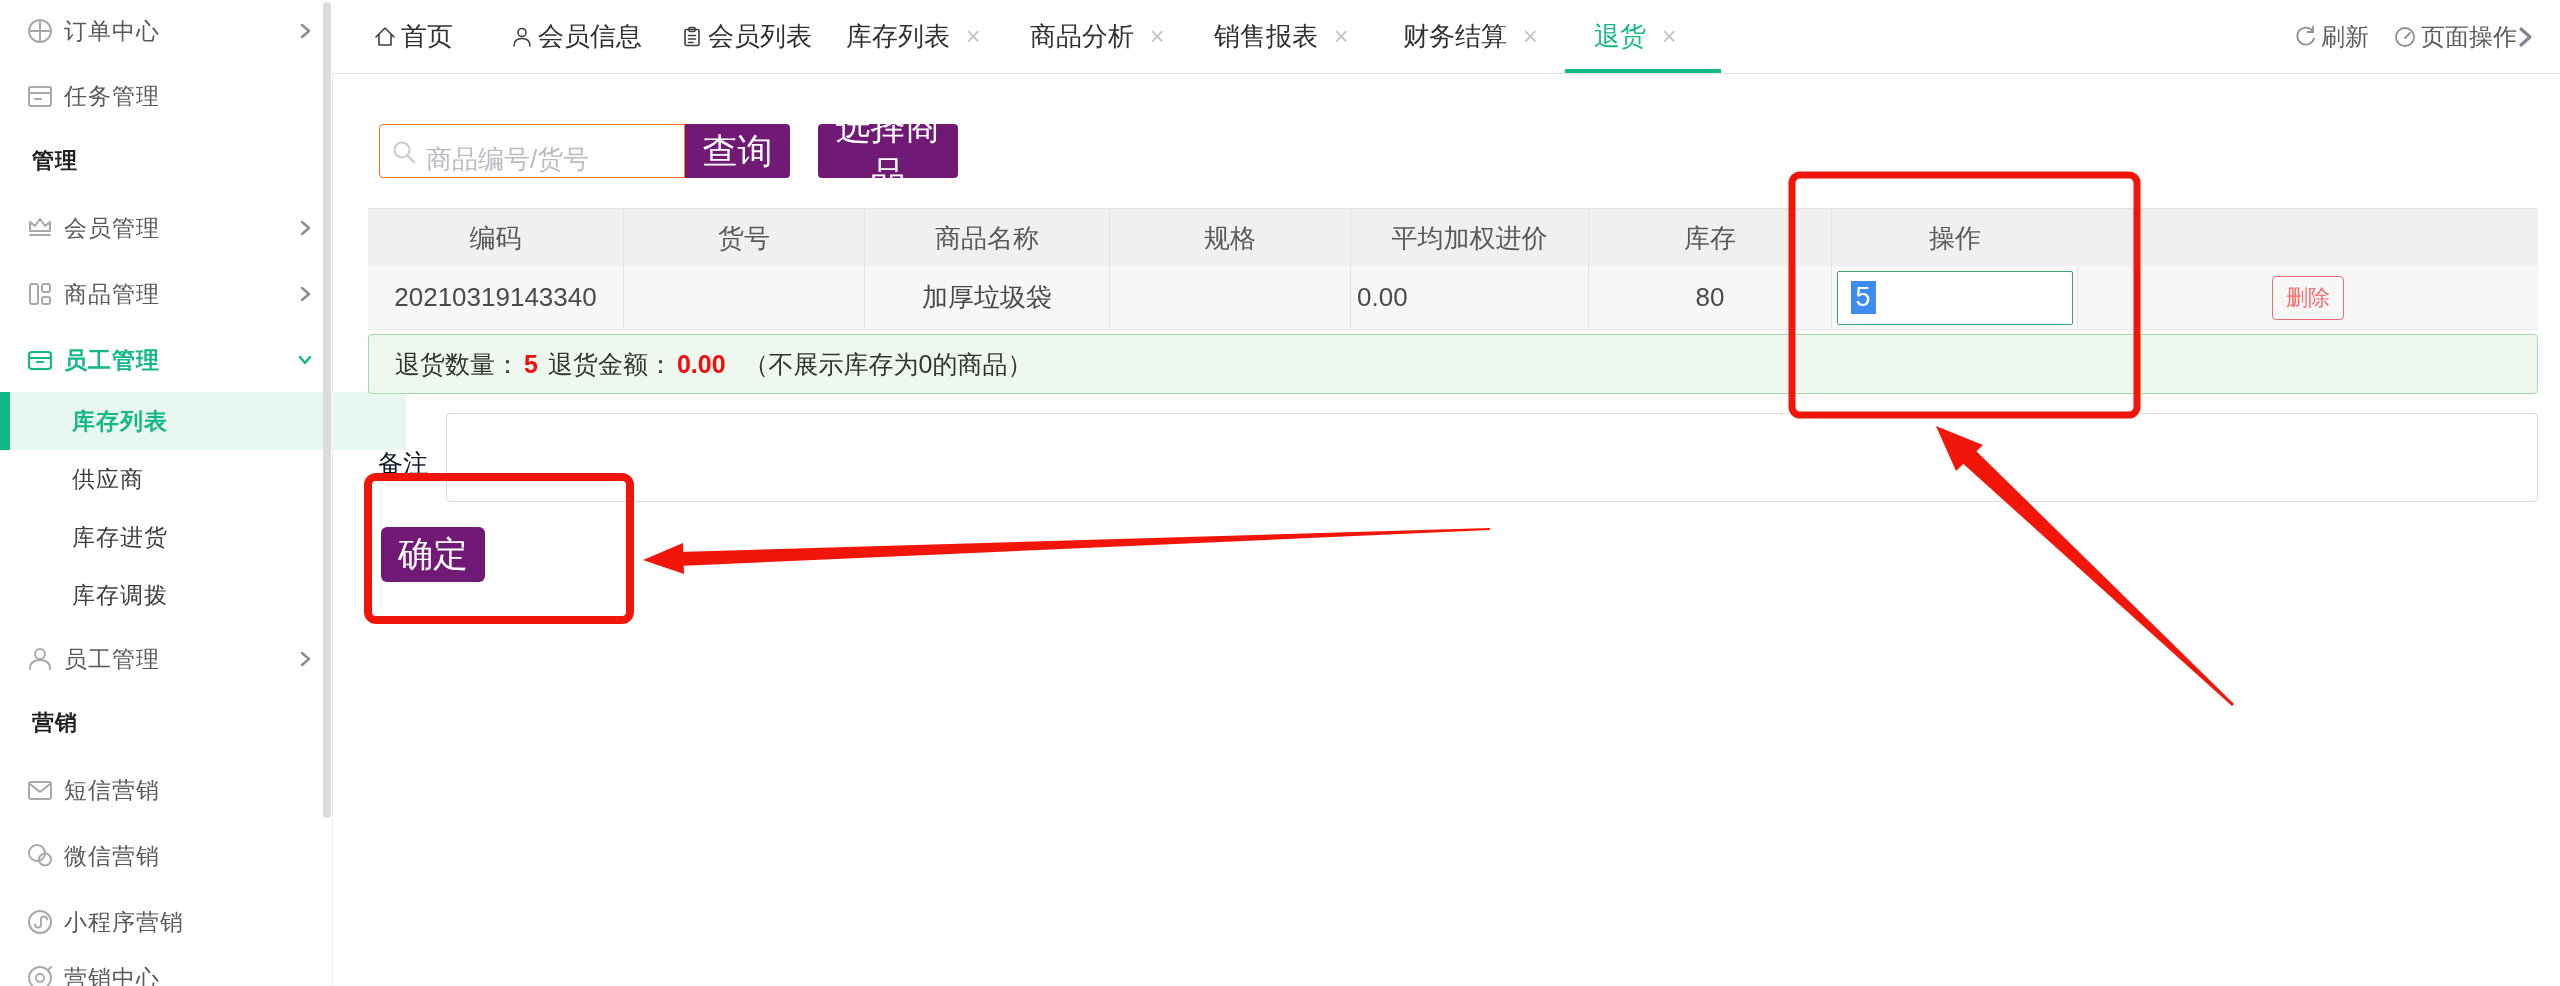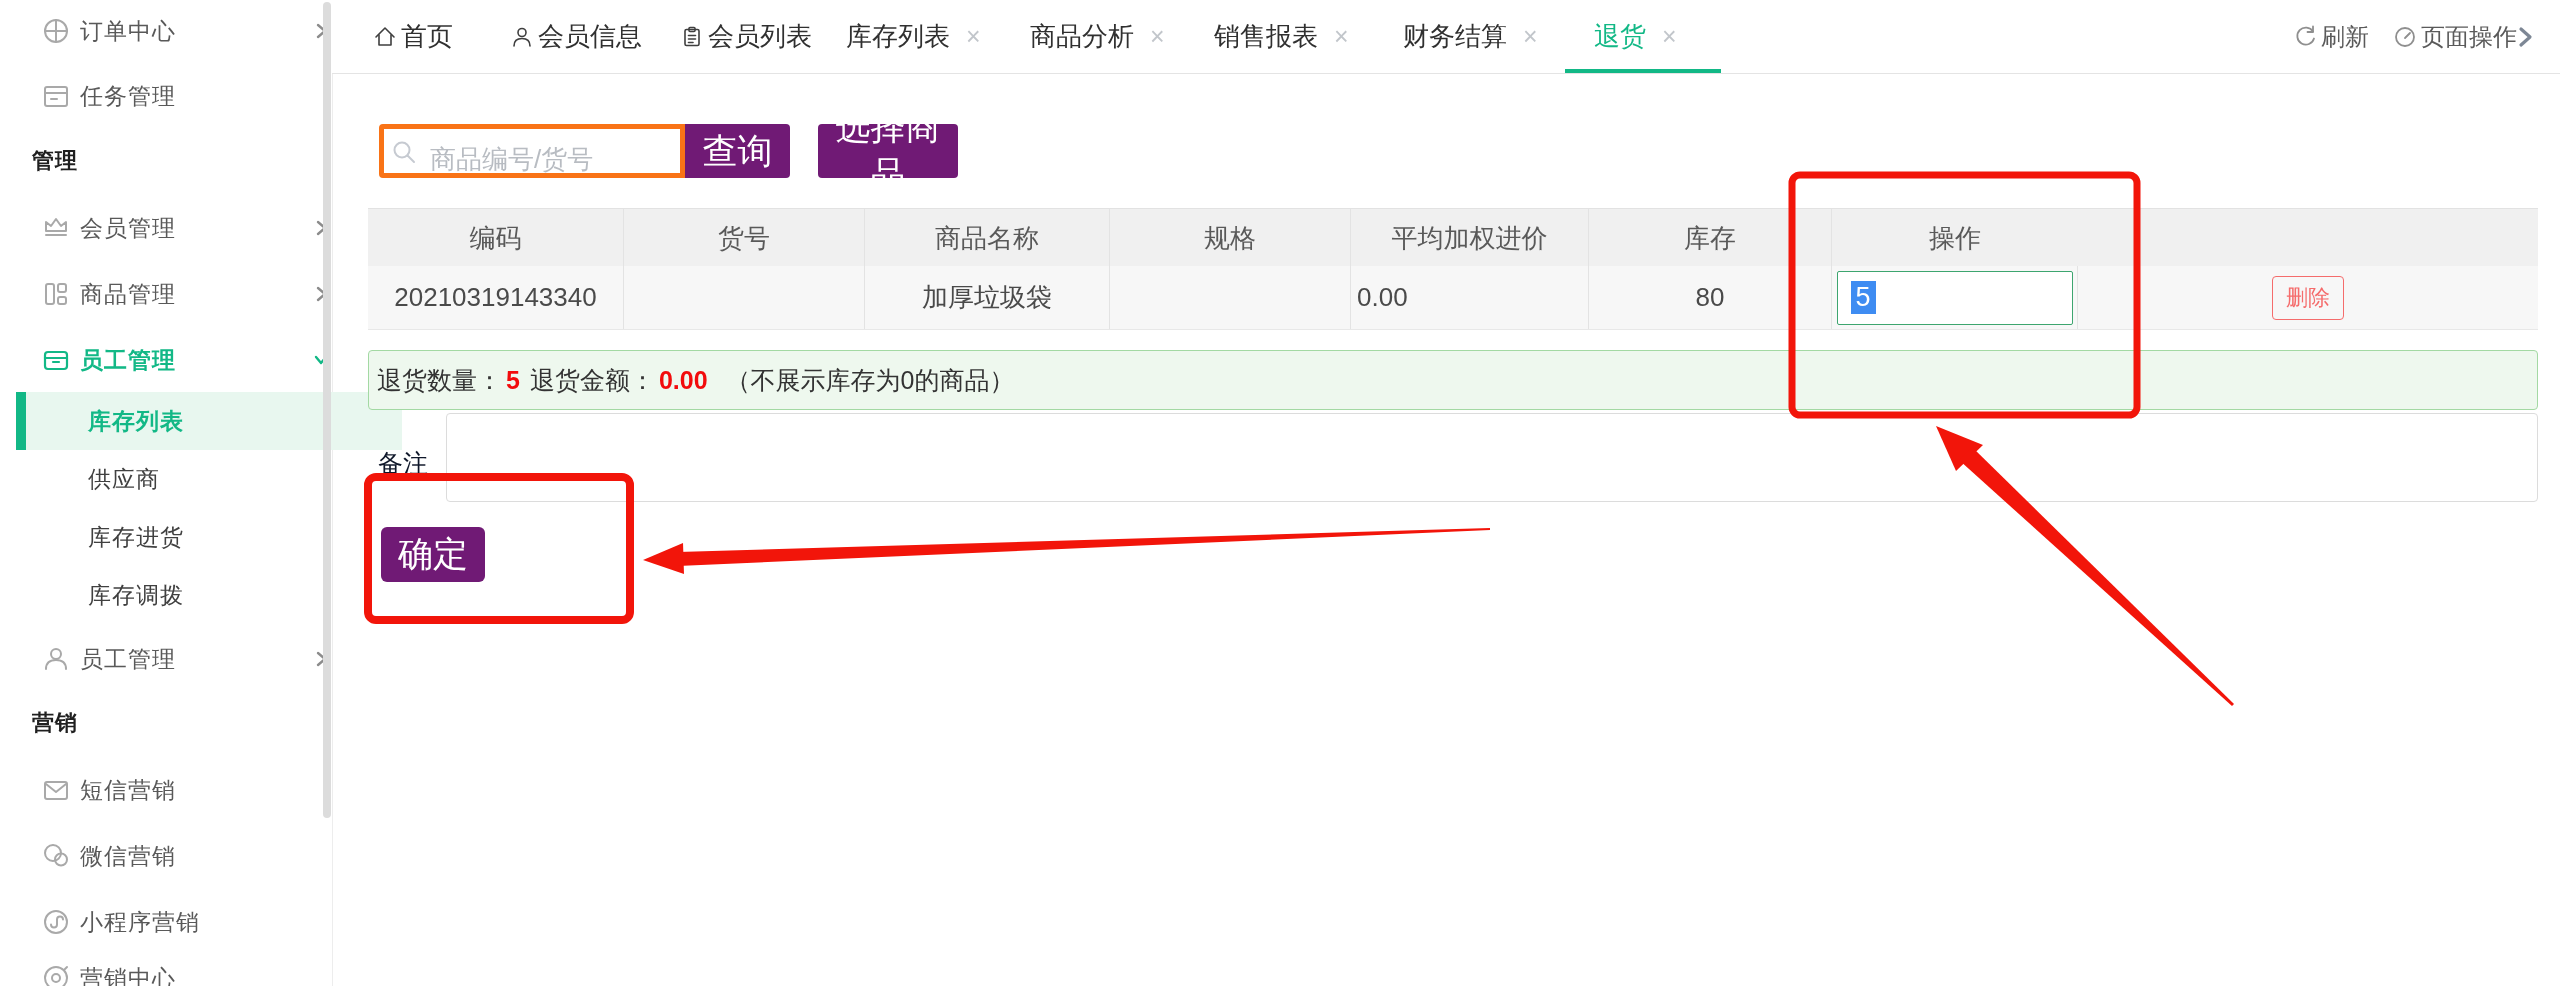--- a/index.html
+++ b/index.html
@@ -3,21 +3,21 @@
 <meta charset="utf-8">
 <style>
   html,body{margin:0;padding:0;}
   body{
     width:2560px;height:986px;position:relative;overflow:hidden;
     background:#fff;font-family:"Liberation Sans","DejaVu Sans",sans-serif;
     color:#404040;
   }
   
   .sidebar{position:absolute;left:0;top:0;width:332px;height:986px;background:#fff;border-right:1px solid #ededed;}
-  .srow{position:absolute;left:16px;width:386px;height:58px;display:flex;align-items:center;cursor:pointer;}
+  .srow{position:absolute;left:0;width:386px;height:58px;display:flex;align-items:center;cursor:pointer;padding-left:20px;}
   .srow .sicon{position:absolute;left:26px;width:28px;height:28px;display:flex;align-items:center;justify-content:center;}
   .srow .slabel{position:absolute;left:64px;font-size:23px;color:#595959;letter-spacing:1px;}
   .srow .schev{position:absolute;left:296px;width:18px;height:18px;}
   .sgroup{position:absolute;left:32px;height:58px;display:flex;align-items:center;font-size:22px;font-weight:bold;color:#1f1f1f;letter-spacing:1px;}
   .srow.green .slabel{color:#12b886;font-weight:bold;}
   .ssub .slabel{left:72px;color:#404040;}
   .ssub.active{background:#e8f7ef;}
   .ssub.active .slabel{color:#12b886;font-weight:bold;}
   .active-bar{position:absolute;left:0;top:0;width:10px;height:58px;background:#12b886;}
   .sscroll{position:absolute;left:323px;top:2px;width:8px;height:816px;background:#dcdcdc;border-radius:4px;}
@@ -28,37 +28,37 @@
   
   .topbar{position:absolute;left:332px;top:0;width:2228px;height:73px;background:#fff;border-bottom:1px solid #e4e4e4;}
   .tab{position:absolute;top:0;height:73px;display:flex;align-items:center;cursor:pointer;font-size:26px;color:#303030;}
   .tab .ticon{margin-right:4px;display:flex;}
   .tab .tclose{margin-left:16px;font-size:25px;color:#c2c6cb;line-height:1;}
   .tab.active{color:#12b886;}
   .tab-underline{position:absolute;left:1233px;top:69px;width:156px;height:4px;background:#12b886;}
   .topctl{position:absolute;top:0;height:73px;display:flex;align-items:center;font-size:24px;color:#5a5a5a;cursor:pointer;}
   svg.cicon{stroke:#8f8f8f;fill:none;stroke-width:1.8;stroke-linecap:round;stroke-linejoin:round;}
   
-  .search-box{position:absolute;left:379px;top:124px;width:306px;height:54px;box-sizing:border-box;border:5px solid #f97316;border-radius:4px 0 0 4px;padding:16px 10px 0 46px;font-size:26px;color:#404040;outline:none;font-family:inherit;}
+  .search-box{position:absolute;left:379px;top:124px;width:306px;height:54px;box-sizing:border-box;border:1px solid #f97316;border-radius:4px 0 0 4px;padding:16px 10px 0 46px;font-size:26px;color:#404040;outline:none;font-family:inherit;}
   .search-box::placeholder{color:#b8bcc2;}
   .mag{position:absolute;left:391px;top:139px;}
   .btn-green{position:absolute;box-sizing:border-box;background:#701a75;color:#fff;border:none;font-size:35px;font-family:inherit;cursor:pointer;display:flex;align-items:center;justify-content:center;}
   
   .tgrid{position:absolute;left:368px;width:2170px;display:grid;grid-template-columns:256px 241px 245px 241px 238px 243px 246px 460px;box-sizing:border-box;}
   .thead{top:208px;height:60px;background:#f0f0f0;border-top:1px solid #e2e2e2;border-bottom:1px solid #e2e2e2;}
   .trow{top:266px;height:64px;background:#f7f7f7;border-bottom:1px solid #e8e8e8;}
   .tcell{display:flex;align-items:center;justify-content:center;font-size:26px;color:#595959;border-right:1px solid #e3e3e3;overflow:hidden;}
   .tcell:last-child{border-right:none;}
   .trow .tcell{color:#4a4a4a;}
   .tcell.left{justify-content:flex-start;padding-left:6px;}
   .qty-input{width:236px;height:54px;box-sizing:border-box;border:1px solid #3da56f;border-radius:2px;background:#fff;display:flex;align-items:center;padding-left:13px;cursor:text;}
   .qty-sel{background:#3e8cf2;color:#fff;font-size:27px;padding:1px 5px;}
   .del-btn{border:1px solid #f56c6c;color:#f56c6c;background:transparent;border-radius:4px;font-size:22px;font-family:inherit;padding:6px 13px;cursor:pointer;}
   
-  .summary{position:absolute;left:368px;top:334px;width:2170px;height:60px;box-sizing:border-box;background:#eef8ee;border:1px solid #a3d9a3;border-radius:4px;display:flex;align-items:center;padding-left:8px;font-size:25px;color:#333;margin-top:16px;}
+  .summary{position:absolute;left:368px;top:334px;width:2170px;height:60px;box-sizing:border-box;background:#eef8ee;border:1px solid #a3d9a3;border-radius:4px;display:flex;align-items:center;padding-left:26px;font-size:25px;color:#333;}
   .summary .red{color:#f20c0c;font-weight:bold;margin:0 10px 0 4px;}
   .summary .note{margin-left:8px;}
   
   .remark-label{position:absolute;left:378px;top:447px;font-size:25px;color:#0f172a;}
   .remark-area{position:absolute;left:446px;top:413px;width:2092px;height:89px;box-sizing:border-box;border:1px solid #dcdcdc;border-radius:4px;resize:none;outline:none;font-family:inherit;font-size:24px;padding:10px;}
   .confirm-btn{left:381px;top:527px;width:104px;height:55px;border-radius:6px;}
   
   .ann{position:absolute;left:0;top:0;pointer-events:none;z-index:50;}
 </style>
 </head>

